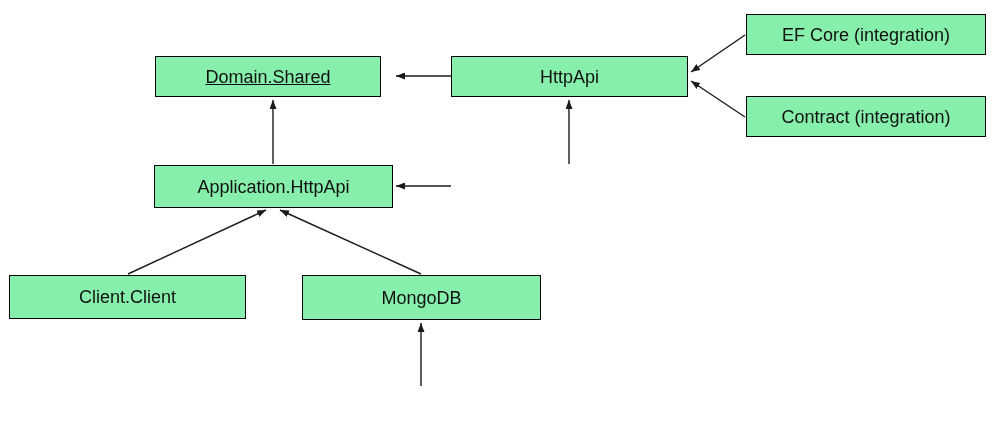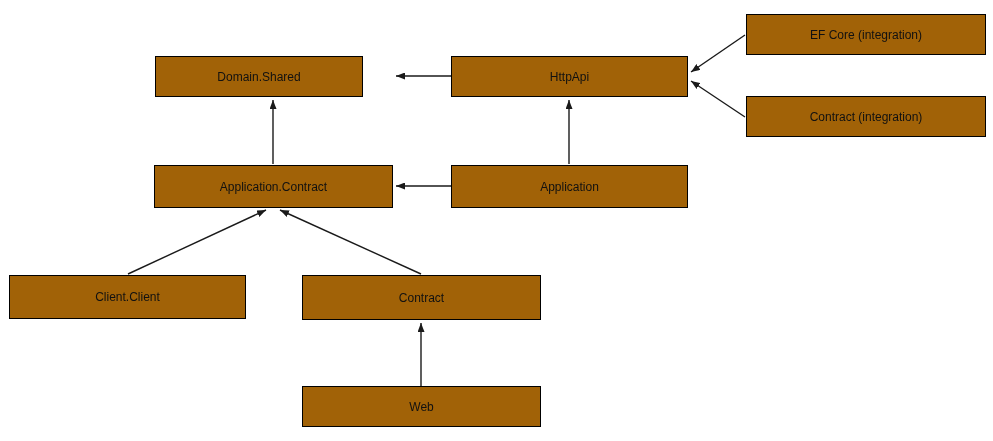--- a/index.html
+++ b/index.html
@@ -19,32 +19,32 @@
     position: absolute;
     left: 0;
     top: 0;
     width: 993px;
     height: 441px;
     pointer-events: none;
   }
   .node {
     position: absolute;
     box-sizing: border-box;
-    background: #a16207;
+    background: #86efac;
     border: 1px solid #000000;
     display: flex;
     align-items: center;
     justify-content: center;
-    font-size: 12px;
+    font-size: 18px;
     line-height: 1;
     color: #111111;
     white-space: nowrap;
     text-align: center;
   }
-  #n-domain-shared   { left: 155px; top: 56px;  width: 208px; height: 41px; }
+  #n-domain-shared   { left: 155px; top: 56px;  width: 226px; height: 41px; text-decoration: underline; }
   #n-domain          { left: 451px; top: 56px;  width: 237px; height: 41px; }
   #n-ef-core         { left: 746px; top: 14px;  width: 240px; height: 41px; }
   #n-mongodb         { left: 746px; top: 96px;  width: 240px; height: 41px; }
   #n-app-contract    { left: 154px; top: 165px; width: 239px; height: 43px; }
   #n-application     { left: 451px; top: 165px; width: 237px; height: 43px; }
   #n-httpapi-client  { left: 9px;   top: 275px; width: 237px; height: 44px; }
   #n-httpapi         { left: 302px; top: 275px; width: 239px; height: 45px; }
   #n-web             { left: 302px; top: 386px; width: 239px; height: 41px; }
   .edge {
     stroke: #1a1a1a;
@@ -71,19 +71,17 @@
     <line class="edge" x1="745" y1="117" x2="691" y2="81" marker-end="url(#arrow)"></line>
     <line class="edge" x1="128" y1="274" x2="266" y2="210" marker-end="url(#arrow)"></line>
     <line class="edge" x1="421" y1="274" x2="280" y2="210" marker-end="url(#arrow)"></line>
     <line class="edge" x1="421" y1="386" x2="421" y2="323" marker-end="url(#arrow)"></line>
   </svg>
 
   <div class="node" id="n-domain-shared">Domain.Shared</div>
   <div class="node" id="n-domain">HttpApi</div>
   <div class="node" id="n-ef-core">EF Core (integration)</div>
   <div class="node" id="n-mongodb">Contract (integration)</div>
-  <div class="node" id="n-app-contract">Application.Contract</div>
-  <div class="node" id="n-application">Application</div>
+  <div class="node" id="n-app-contract">Application.HttpApi</div>
   <div class="node" id="n-httpapi-client">Client.Client</div>
-  <div class="node" id="n-httpapi">Contract</div>
-  <div class="node" id="n-web">Web</div>
+  <div class="node" id="n-httpapi">MongoDB</div>
 
 </div>
 
 </body></html>

